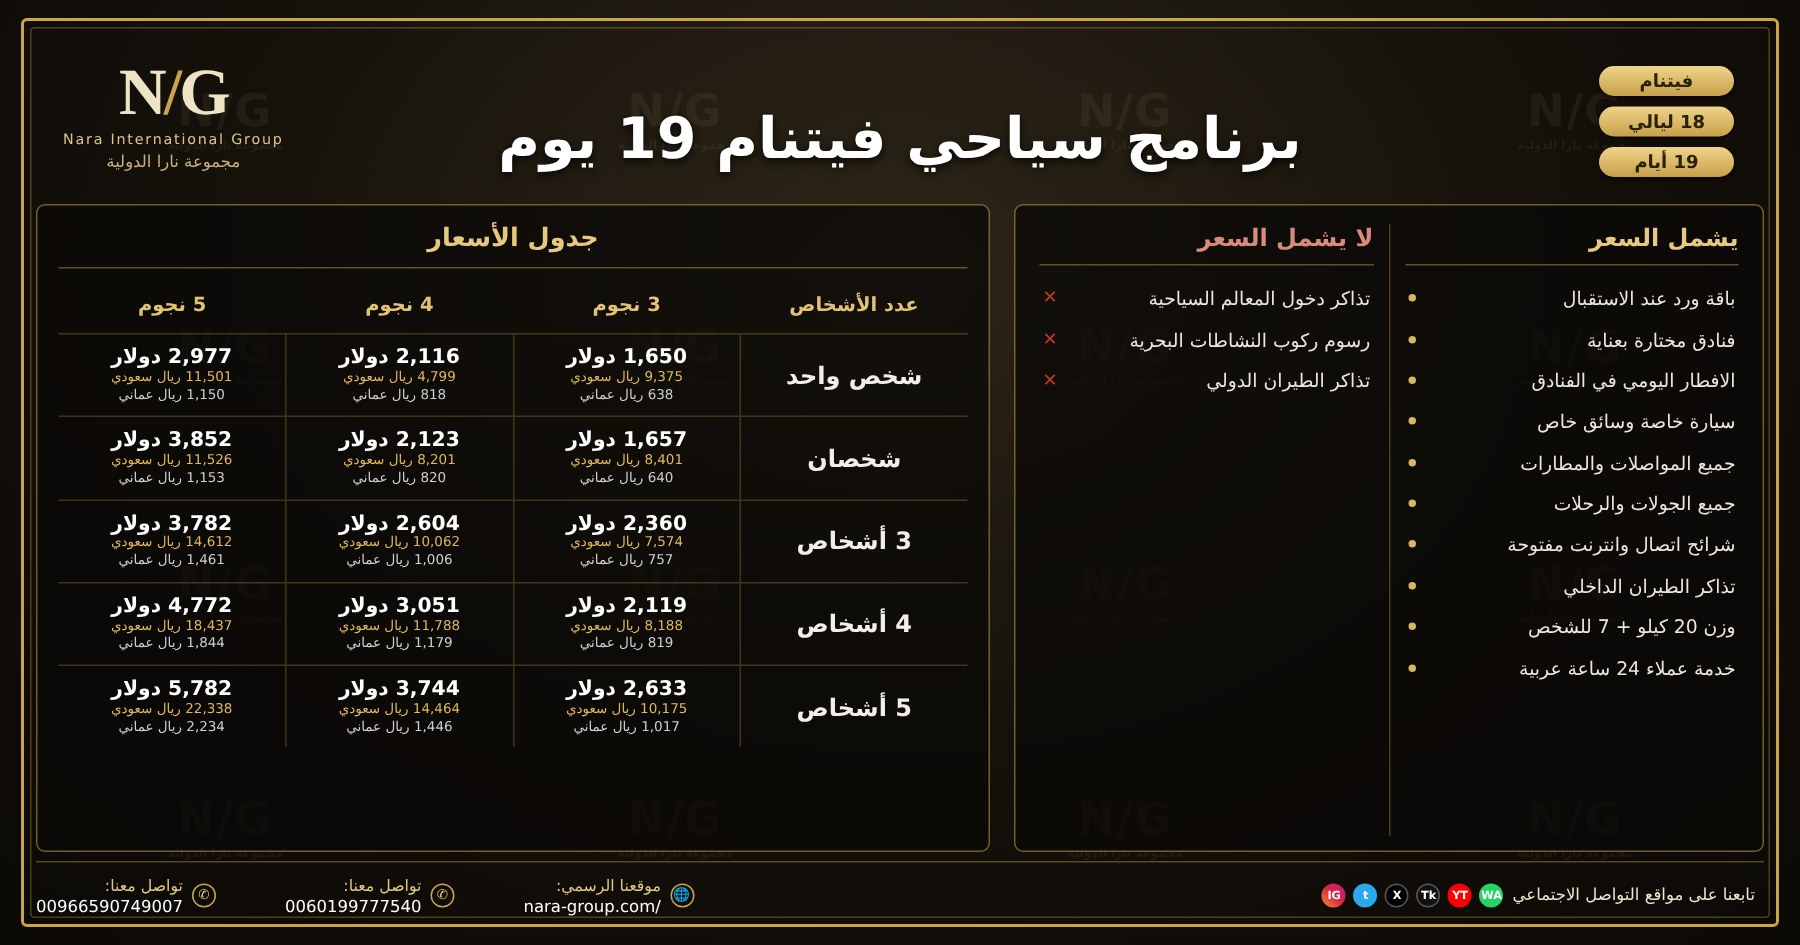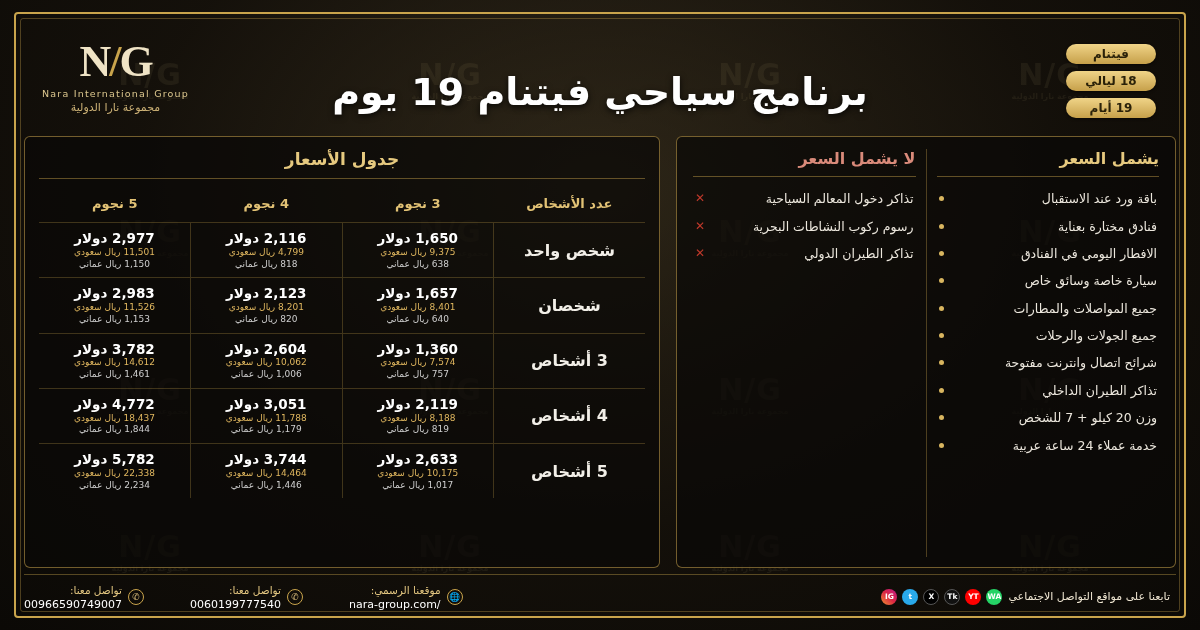--- a/index.html
+++ b/index.html
@@ -314,29 +314,29 @@
               <div class="usd">1,657 دولار</div>
               <div class="sar">8,401 ريال سعودي</div>
               <div class="omr">640 ريال عماني</div>
             </td>
             <td class="cell">
               <div class="usd">2,123 دولار</div>
               <div class="sar">8,201 ريال سعودي</div>
               <div class="omr">820 ريال عماني</div>
             </td>
             <td class="cell">
-              <div class="usd">2,983 دولار</div>
+              <div class="usd">3,852 دولار</div>
               <div class="sar">11,526 ريال سعودي</div>
               <div class="omr">1,153 ريال عماني</div>
             </td>
           </tr>
           <tr>
             <td class="label">3 أشخاص</td>
             <td class="cell">
-              <div class="usd">1,360 دولار</div>
+              <div class="usd">2,360 دولار</div>
               <div class="sar">7,574 ريال سعودي</div>
               <div class="omr">757 ريال عماني</div>
             </td>
             <td class="cell">
               <div class="usd">2,604 دولار</div>
               <div class="sar">10,062 ريال سعودي</div>
               <div class="omr">1,006 ريال عماني</div>
             </td>
             <td class="cell">
               <div class="usd">3,782 دولار</div>

